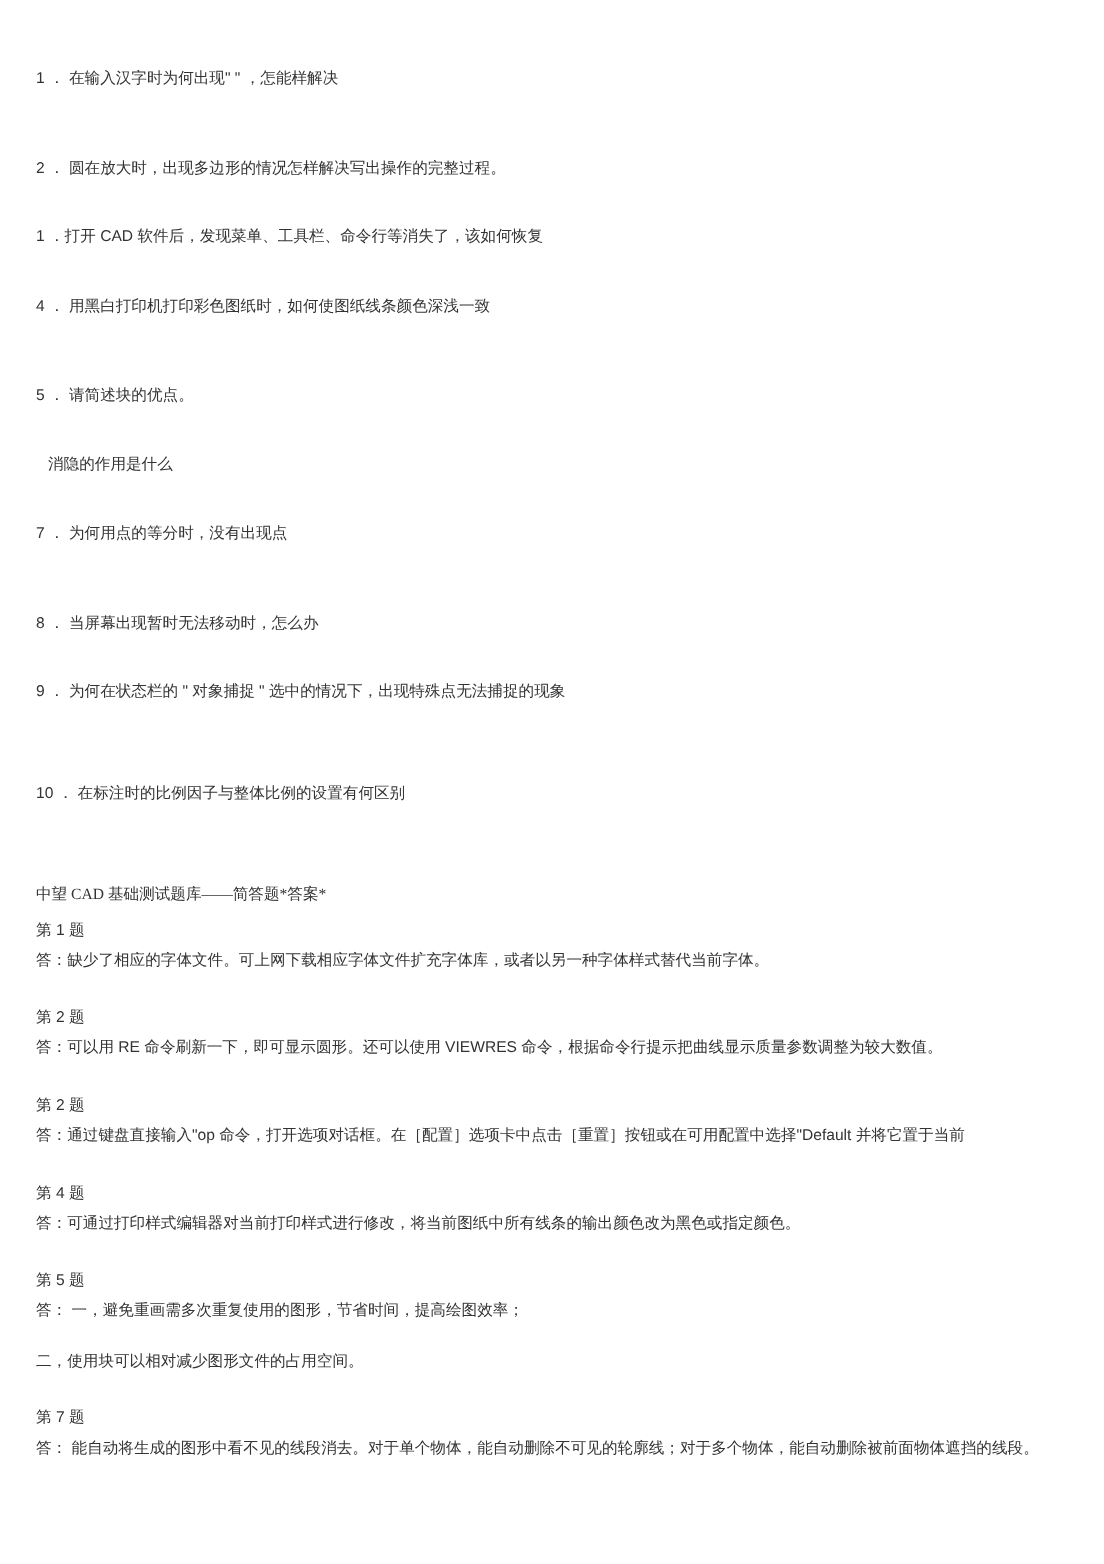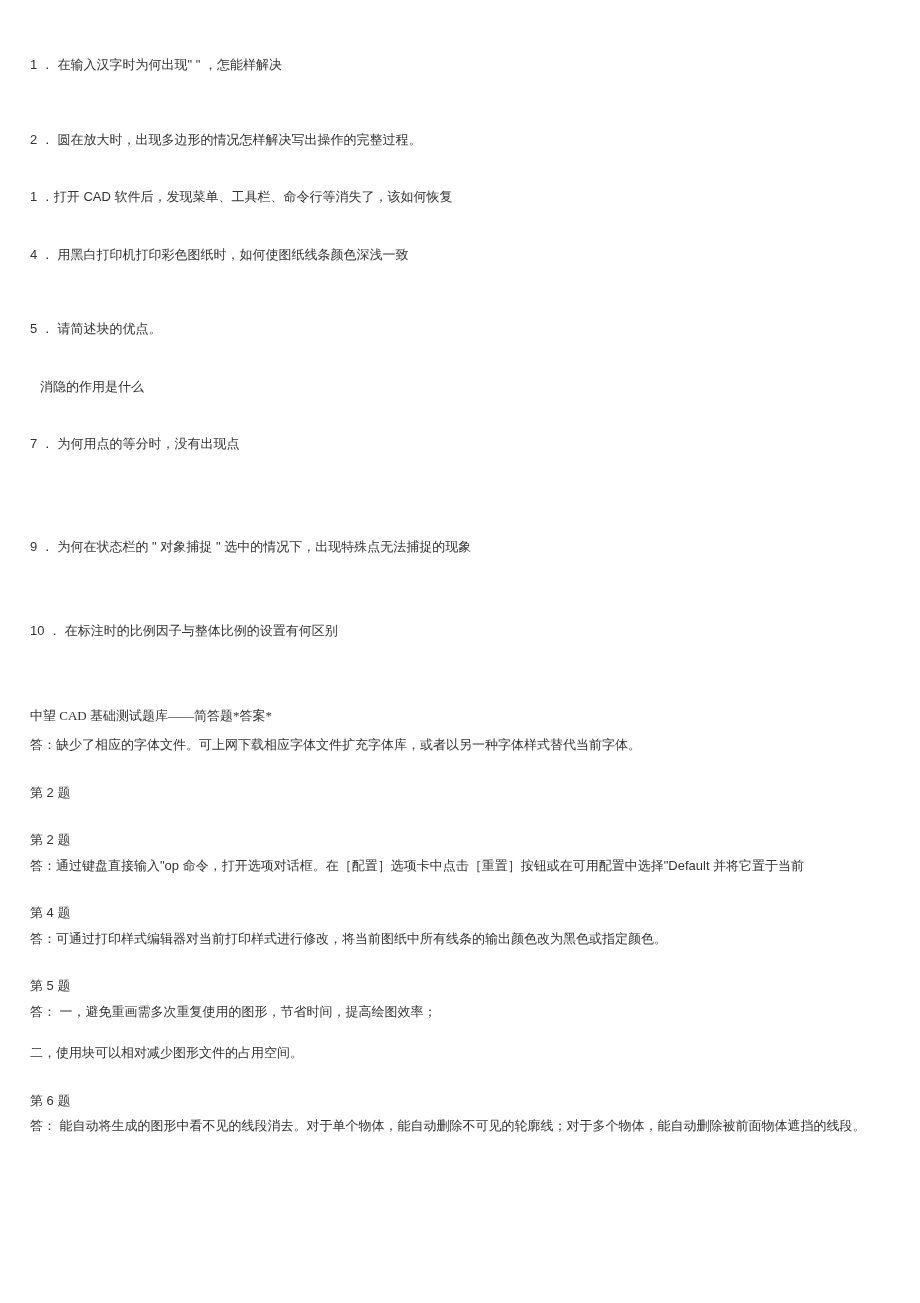--- a/index.html
+++ b/index.html
@@ -49,53 +49,56 @@
 
   <div class="q-line">5 ． 请简述块的优点。</div>
   <div class="gap-med"></div>
 
   <div class="q-line" style="padding-left:10px;">消隐的作用是什么</div>
   <div class="gap-med"></div>
 
   <div class="q-line">7 ． 为何用点的等分时，没有出现点</div>
   <div class="gap-large"></div>
 
+  <div class="q-line">8 ． 当屏幕出现暂时无法移动时，怎么办</div>
   <div class="gap-med"></div>
 
   <div class="q-line">9 ． 为何在状态栏的 " 对象捕捉 " 选中的情况下，出现特殊点无法捕捉的现象</div>
   <div style="height:55px;"></div>
 
   <div class="q-line">10 ． 在标注时的比例因子与整体比例的设置有何区别</div>
   <div style="height:55px;"></div>
 
   <div class="answers-title">中望 CAD 基础测试题库——简答题*答案*</div>
 
   <div class="ans-block">
+    <div class="ans-num">第 1 题</div>
     <div class="ans-text">答：缺少了相应的字体文件。可上网下载相应字体文件扩充字体库，或者以另一种字体样式替代当前字体。</div>
   </div>
 
   <div class="ans-block">
     <div class="ans-num">第 2 题</div>
+    <div class="ans-text">答：可以用 RE 命令刷新一下，即可显示圆形。还可以使用 VIEWRES 命令，根据命令行提示把曲线显示质量参数调整为较大数值。</div>
   </div>
 
   <div class="ans-block">
     <div class="ans-num">第 2 题</div>
     <div class="ans-text">答：通过键盘直接输入"op 命令，打开选项对话框。在［配置］选项卡中点击［重置］按钮或在可用配置中选择"Default 并将它置于当前</div>
   </div>
 
   <div class="ans-block">
     <div class="ans-num">第 4 题</div>
     <div class="ans-text">答：可通过打印样式编辑器对当前打印样式进行修改，将当前图纸中所有线条的输出颜色改为黑色或指定颜色。</div>
   </div>
 
   <div class="ans-block">
     <div class="ans-num">第 5 题</div>
     <div class="ans-text">答： 一，避免重画需多次重复使用的图形，节省时间，提高绘图效率；</div>
     <div style="height:22px;"></div>
     <div class="ans-text">二，使用块可以相对减少图形文件的占用空间。</div>
   </div>
 
   <div class="ans-block">
-    <div class="ans-num">第 6 题</div>
+    <div class="ans-num">第 7 题</div>
     <div class="ans-text">答： 能自动将生成的图形中看不见的线段消去。对于单个物体，能自动删除不可见的轮廓线；对于多个物体，能自动删除被前面物体遮挡的线段。</div>
   </div>
 
 </div>
 
 </body></html>

